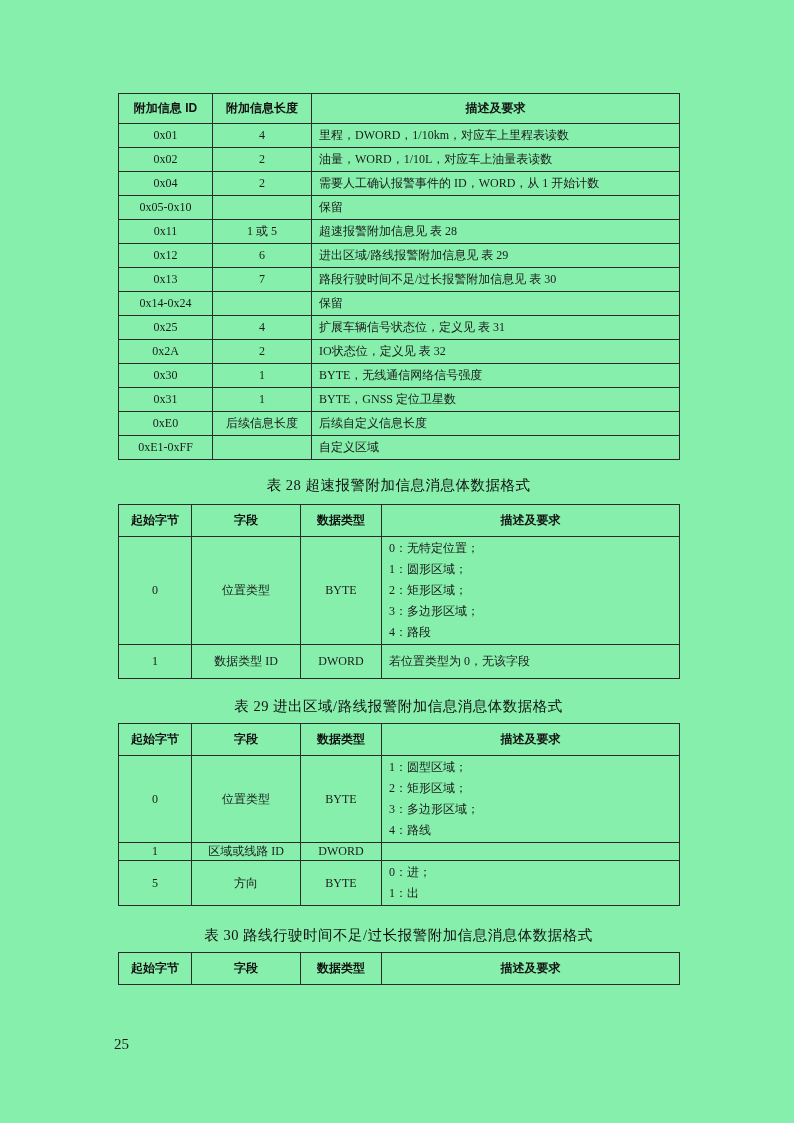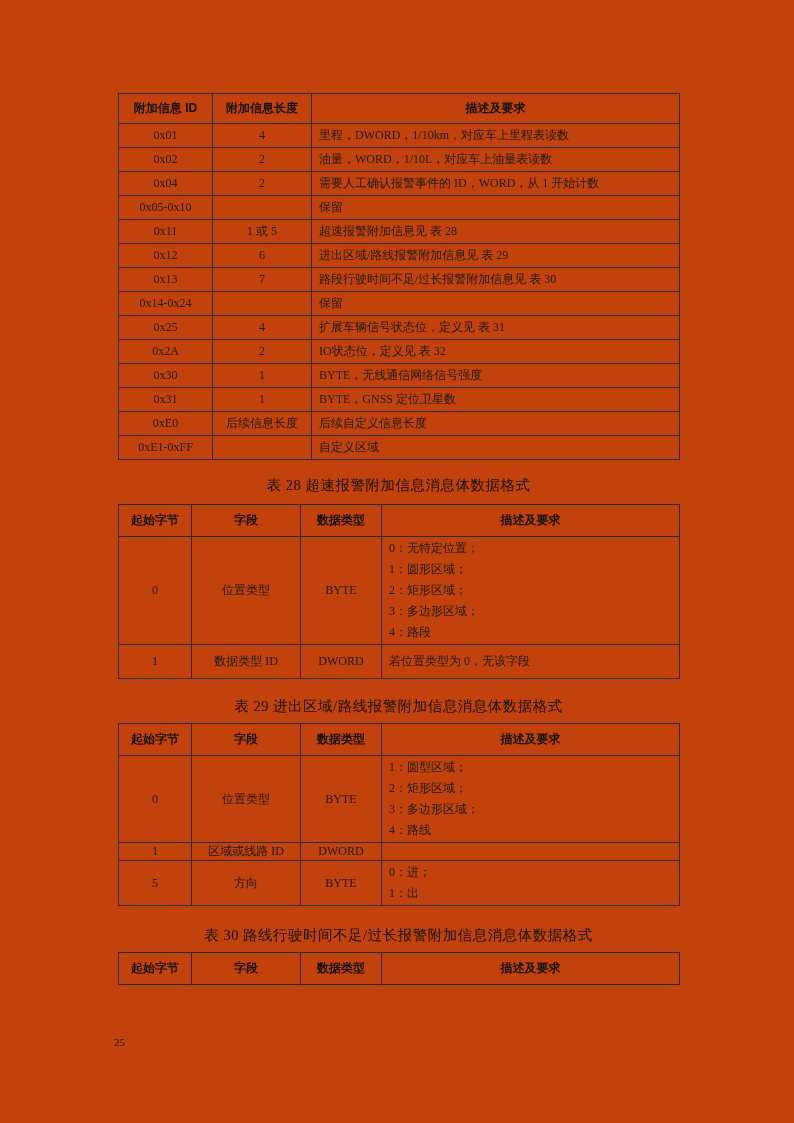--- a/index.html
+++ b/index.html
@@ -6,21 +6,21 @@
     margin: 0;
     padding: 0;
     background: #ffffff;
     color: #1a1a1a;
     font-family: "Liberation Serif", serif;
   }
   .page {
     position: relative;
     width: 794px;
     height: 1123px;
-    background: #c2410c;
+    background: #86efac;
     overflow: hidden;
   }
   .content {
     position: absolute;
     left: 118px;
     top: 93px;
     width: 561px;
   }
   table {
     border-collapse: collapse;
@@ -68,21 +68,21 @@
     color: #111111;
     letter-spacing: 0.5px;
   }
   #caption-28 { margin-top: 16px; margin-bottom: 9px; }
   #caption-29 { margin-top: 18px; margin-bottom: 7px; }
   #caption-30 { margin-top: 20px; margin-bottom: 7px; }
   .page-number {
     position: absolute;
     left: 114px;
     top: 1036px;
-    font-size: 11px;
+    font-size: 15px;
     font-family: "Liberation Serif", serif;
     color: #1a1a1a;
   }
 </style>
 </head>
 <body>
 
 <div class="page">
   <div class="content">
 

